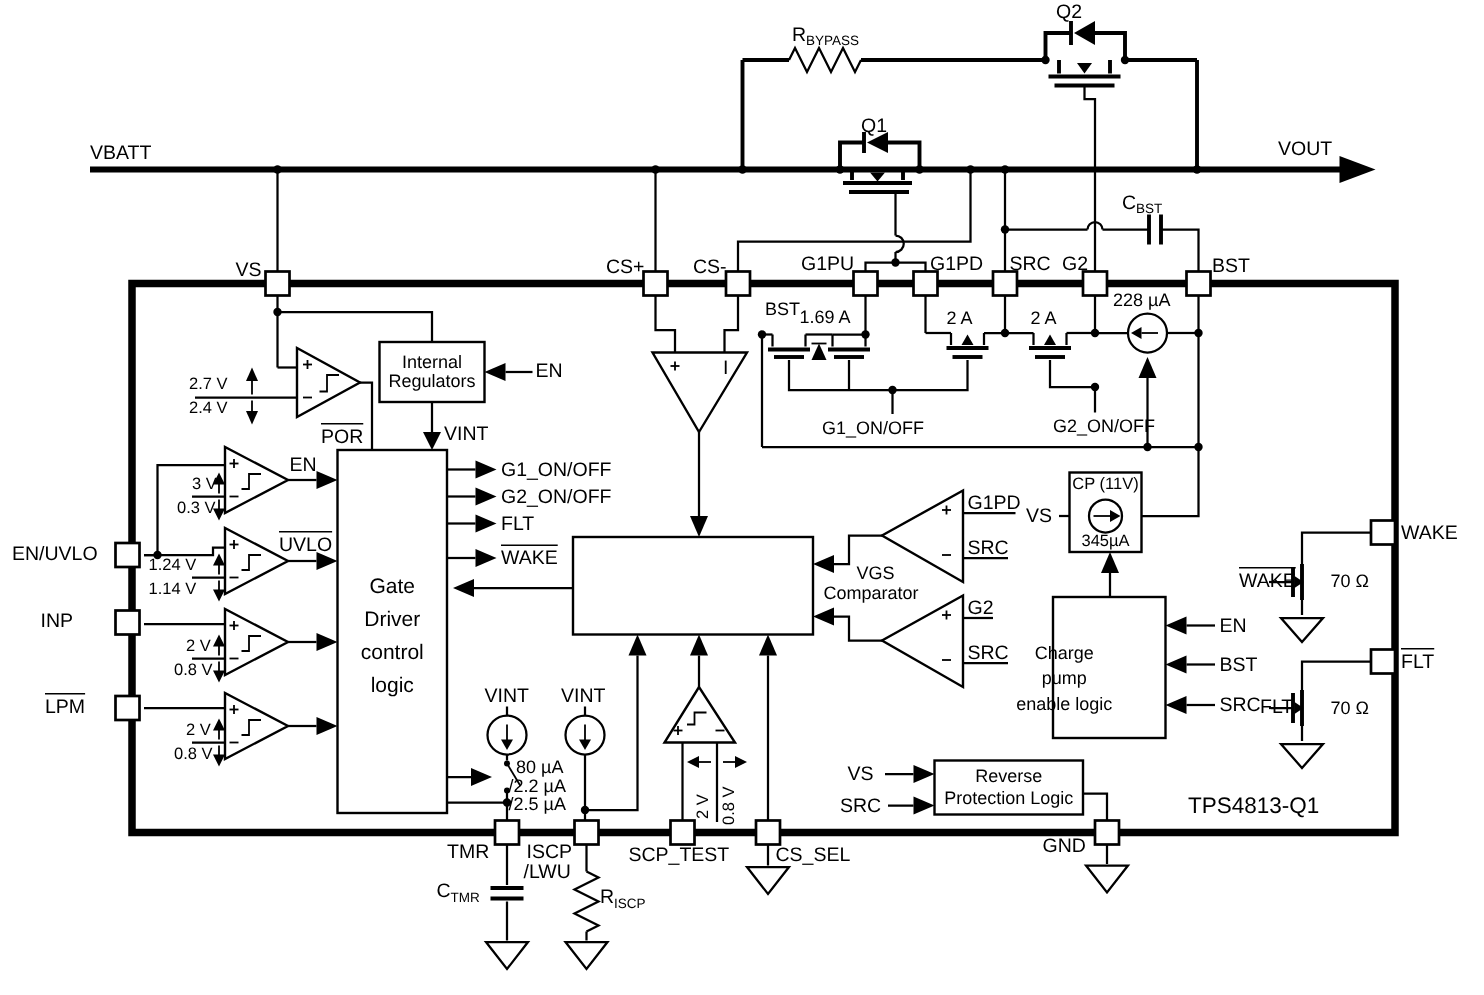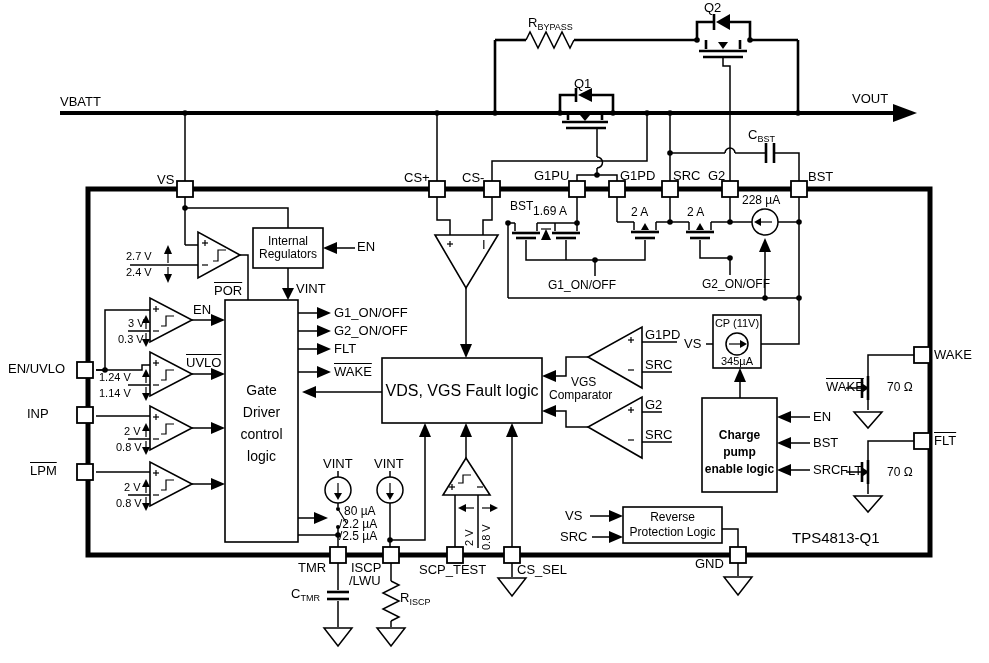--- a/index.html
+++ b/index.html
@@ -456,32 +456,29 @@
 <div class="ctr s12" style="left:253px;top:228px;width:70px;height:40px;">
   <span>Internal</span>
       <span>Regulators</span>
 </div>
 <div class="ctr" style="left:225px;top:378px;width:73px;height:90px;font-size:14px;line-height:22px;">
   <span>Gate</span>
       <span>Driver</span>
       <span>control</span>
       <span>logic</span>
 </div>
-<div class="ctr" style="left:382px;top:358px;width:160px;height:65px;">
-  <span>VDS, VGS Fault logic</span>
-</div>
 <div class="lb s12" style="left:571px;top:376px;">VGS</div>
 <div class="lb s12" style="left:549px;top:389px;">Comparator</div>
 <div class="ctr s11" style="left:712px;top:317px;width:50px;height:12px;">
       <span>CP (11V)</span>
     </div>
 <div class="ctr s11" style="left:712px;top:355px;width:50px;height:12px;">
       <span>345µA</span>
     </div>
-<div class="ctr s12" style="left:702px;top:398px;width:75px;height:109px;line-height:17px;font-weight:bold;">
+<div class="ctr s12" style="left:672px;top:398px;width:75px;height:109px;line-height:17px;">
   <span>Charge</span>
       <span>pump</span>
       <span>enable logic</span>
 </div>
 <div class="ctr s12" style="left:623px;top:507px;width:99px;height:36px;line-height:15px;">
   <span>Reverse</span>
       <span>Protection Logic</span>
 </div>
 
 <div class="lb s11" style="left:126px;top:250px;">2.7 V</div>

